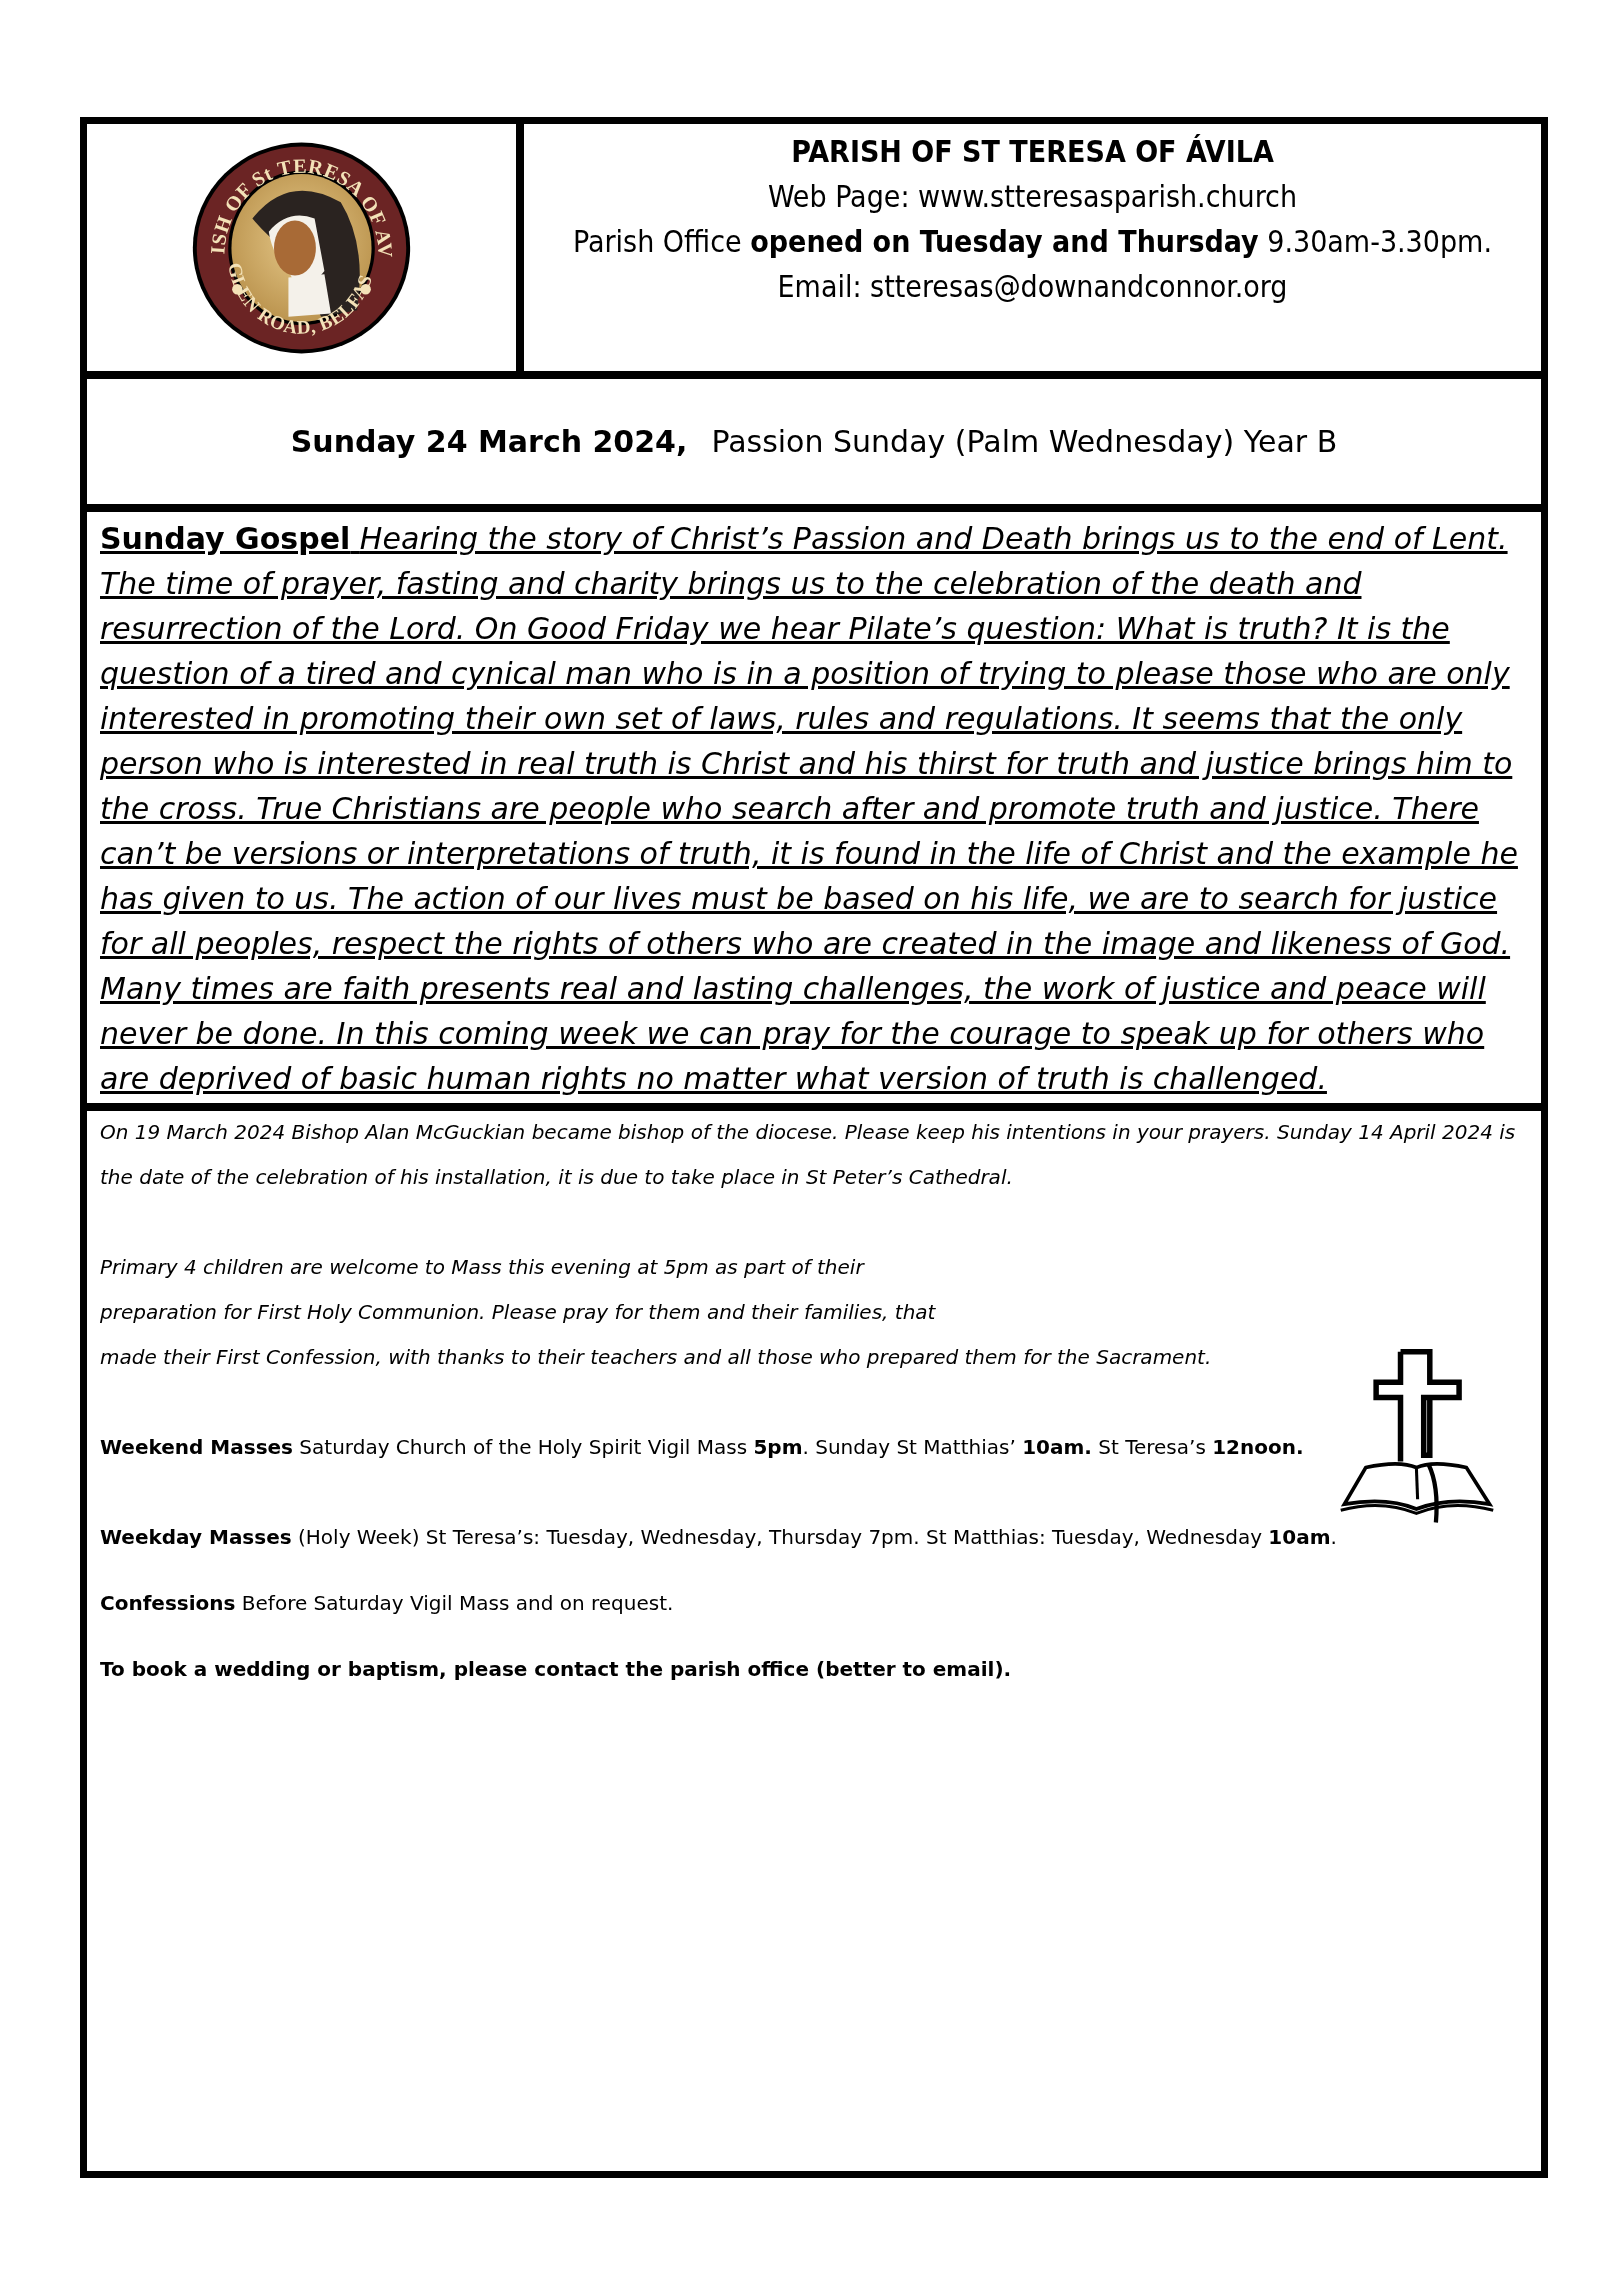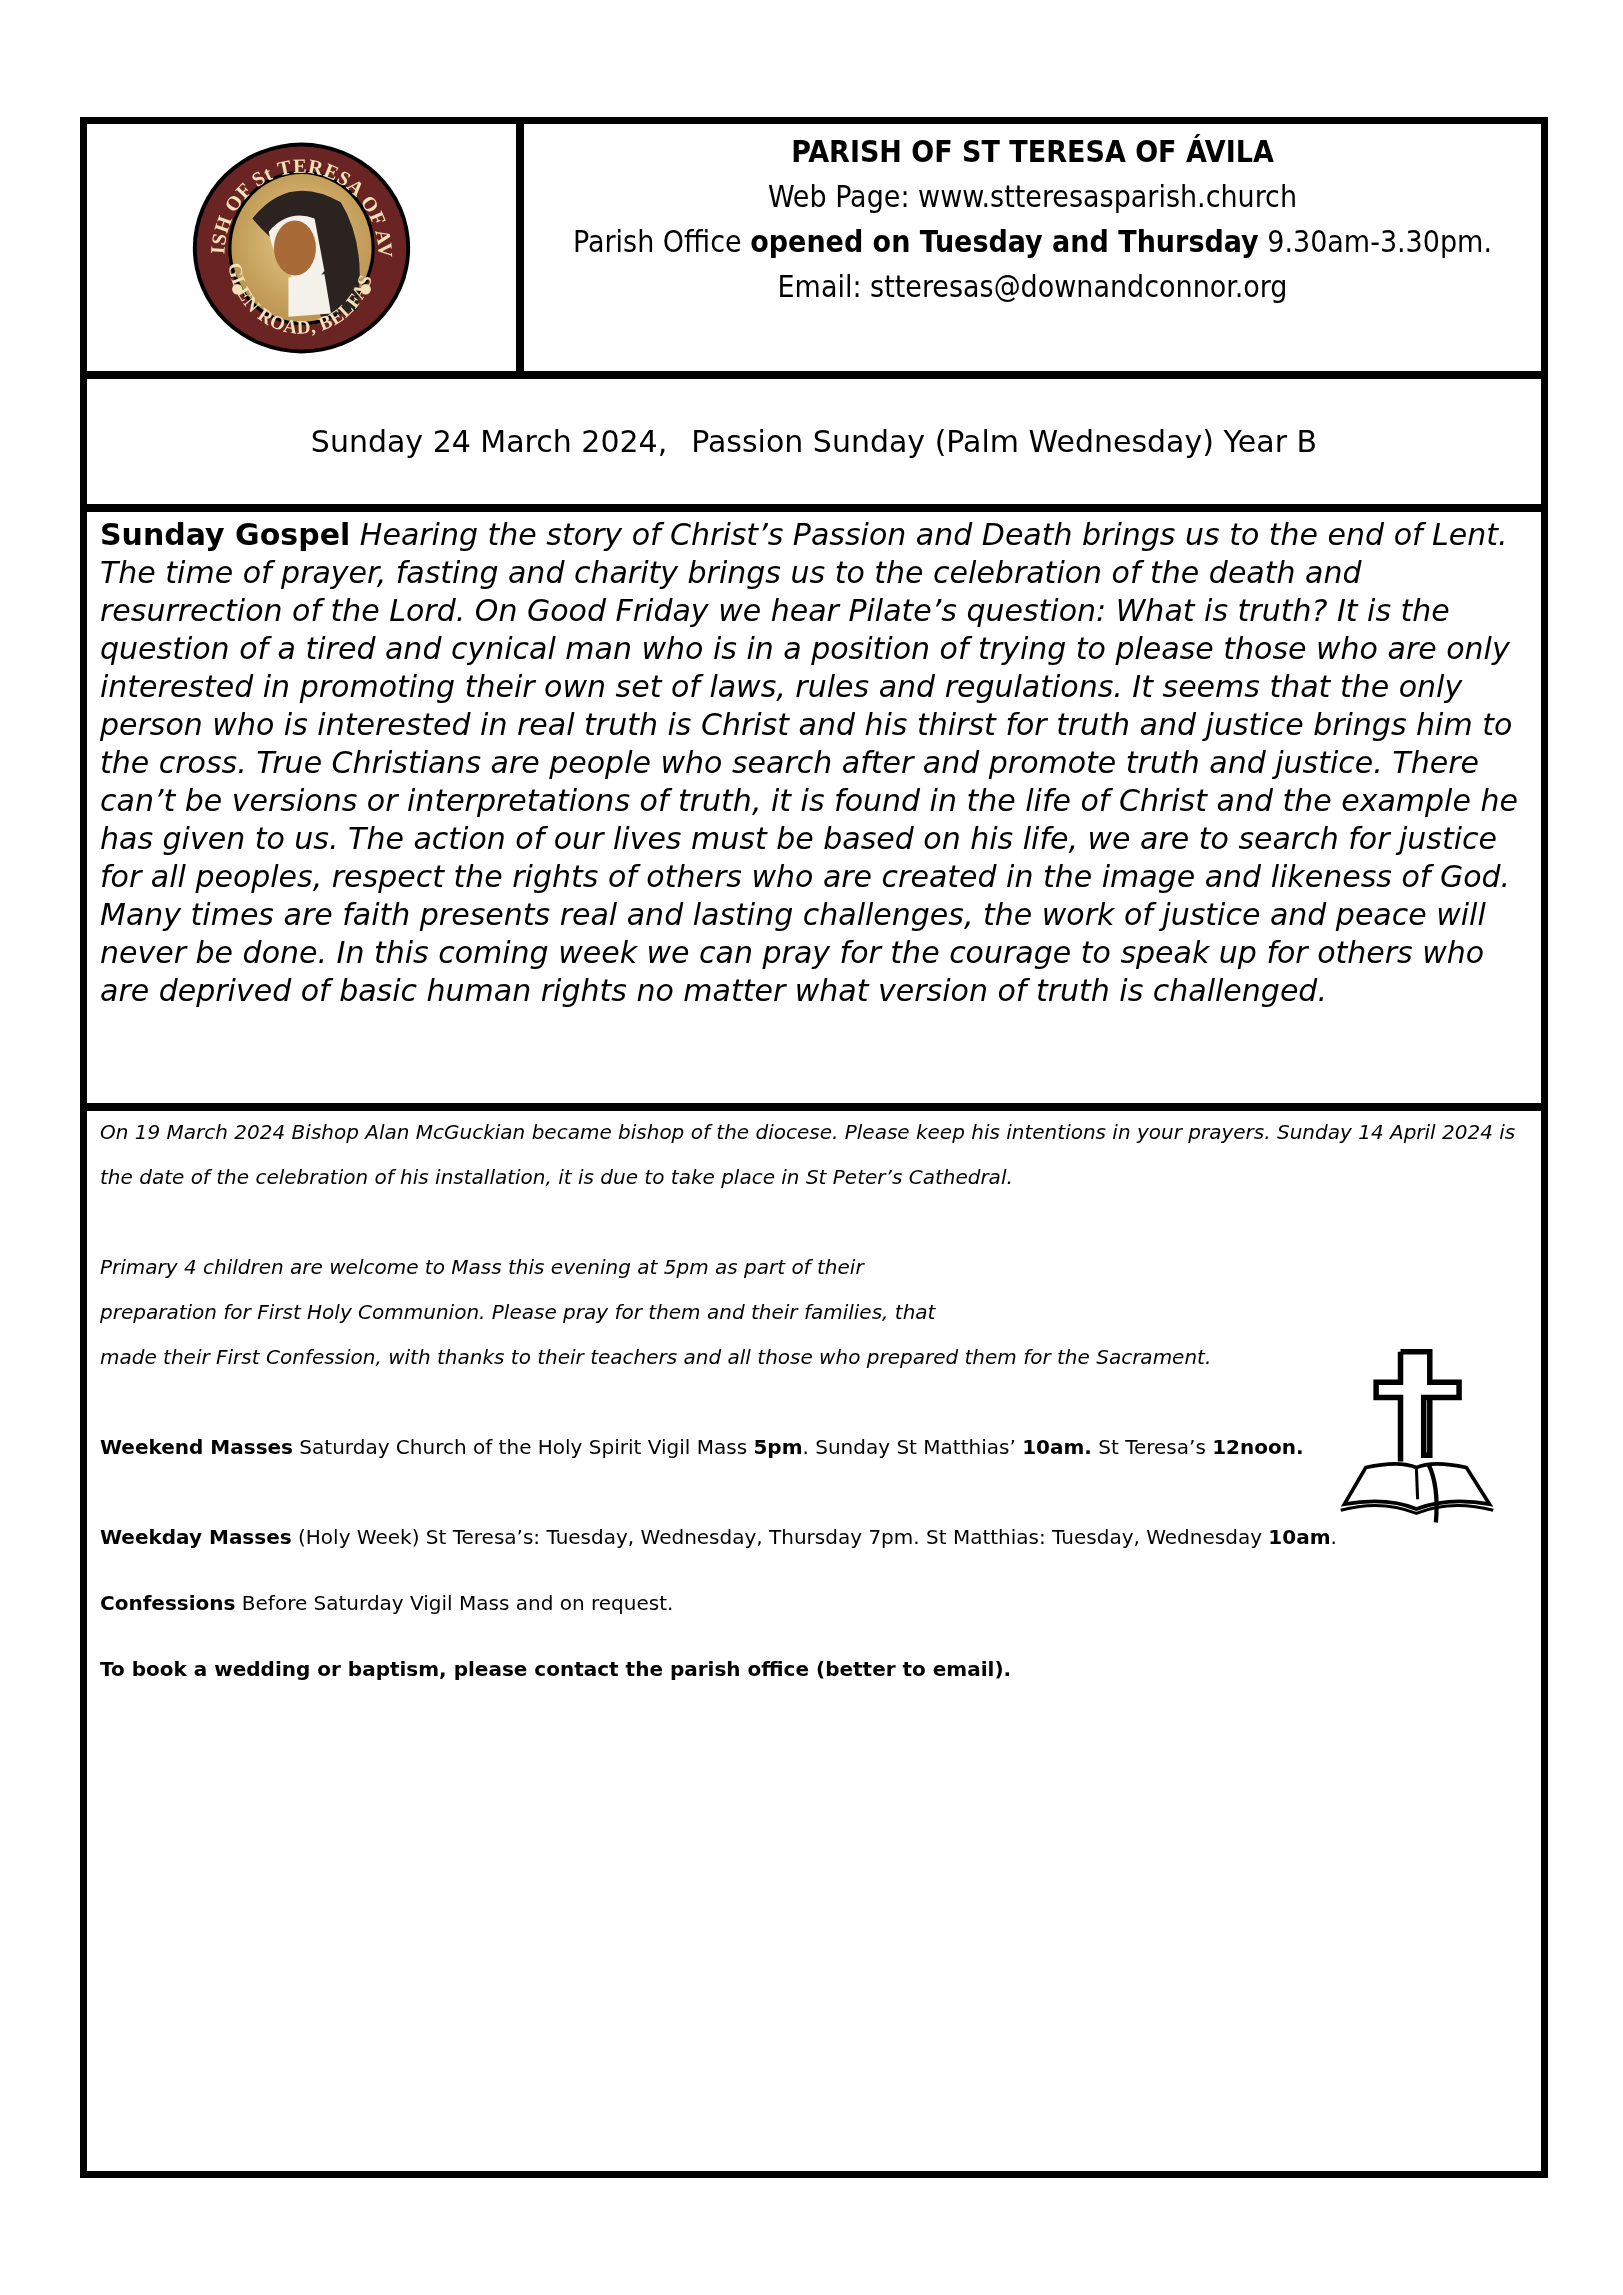--- a/index.html
+++ b/index.html
@@ -17,24 +17,24 @@
   .vdiv { position: absolute; left: 429px; top: 0; width: 7.9px; height: 247px; background: #000; }
   .info-cell { position: absolute; left: 437px; right: 0; top: 0; height: 213px;
                text-align: center; font-size: 30px; line-height: 45px; padding-top: 5.2px;
                box-sizing: border-box; font-stretch: condensed; }
   .info-cell .title { font-weight: bold; }
   .info-cell b { font-weight: bold; }
 
   
   .daterow { top: 255px; height: 124px; display: flex; align-items: center; justify-content: center;
              font-size: 30px; }
-  .daterow b { font-weight: normal; margin-right: 24px; }
+  .daterow b { font-weight: bold; margin-right: 24px; }
 
   
-  .gospel { top: 387px; height: 591px; padding: 5.2px 6.5px 0 13px; font-size: 30px; line-height: 38px; }
+  .gospel { top: 387px; height: 591px; padding: 5.2px 6.5px 0 13px; font-size: 30px; line-height: 45px; text-decoration: underline; }
   .gospel .label { font-weight: bold; font-style: normal; }
   .gospel .text { font-style: italic; }
 
   
   .notices { top: 986px; height: 1059px; padding: 0 6.5px 0 13px; font-size: 20px; line-height: 45px; }
   .notices p { margin: 0; }
   .notices .it { font-style: italic; }
   .sp1 { height: 45px; }
   .cross-book { position: absolute; right: 38px; top: 229px; width: 183px; height: 190px; }
   .bishop { padding-top: 0; }

